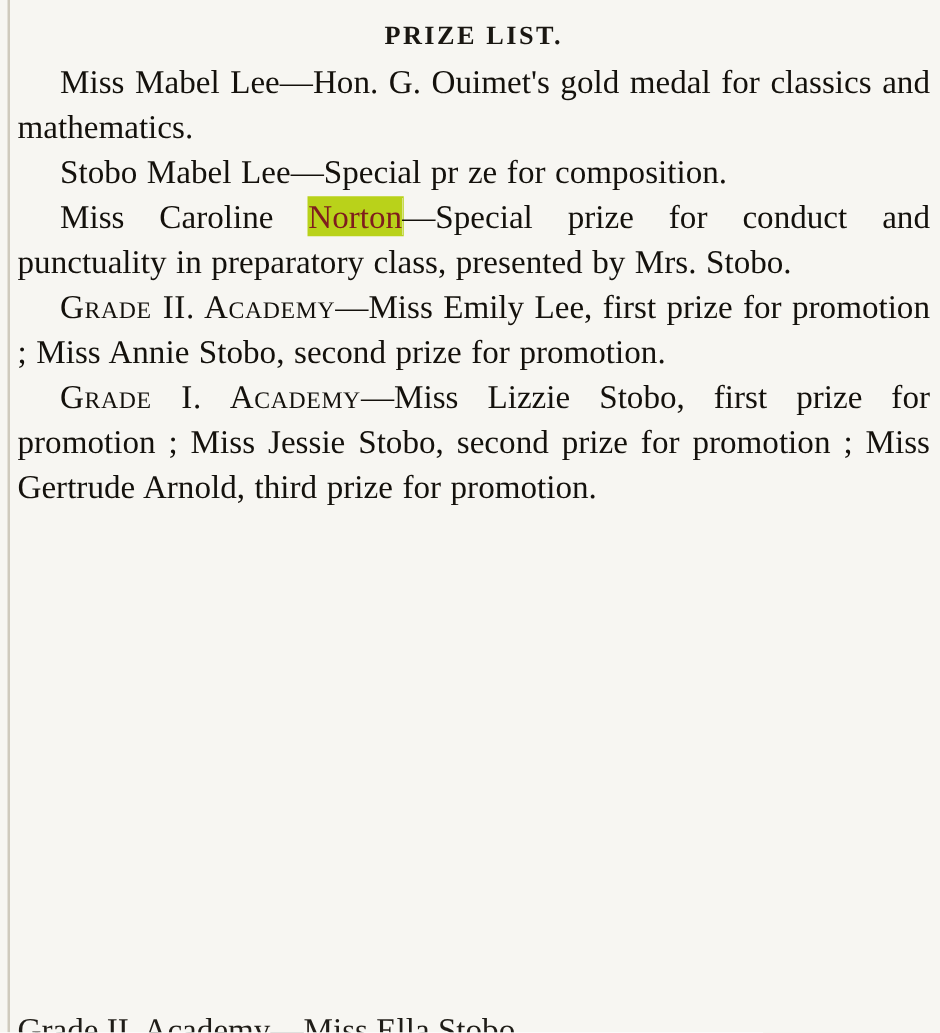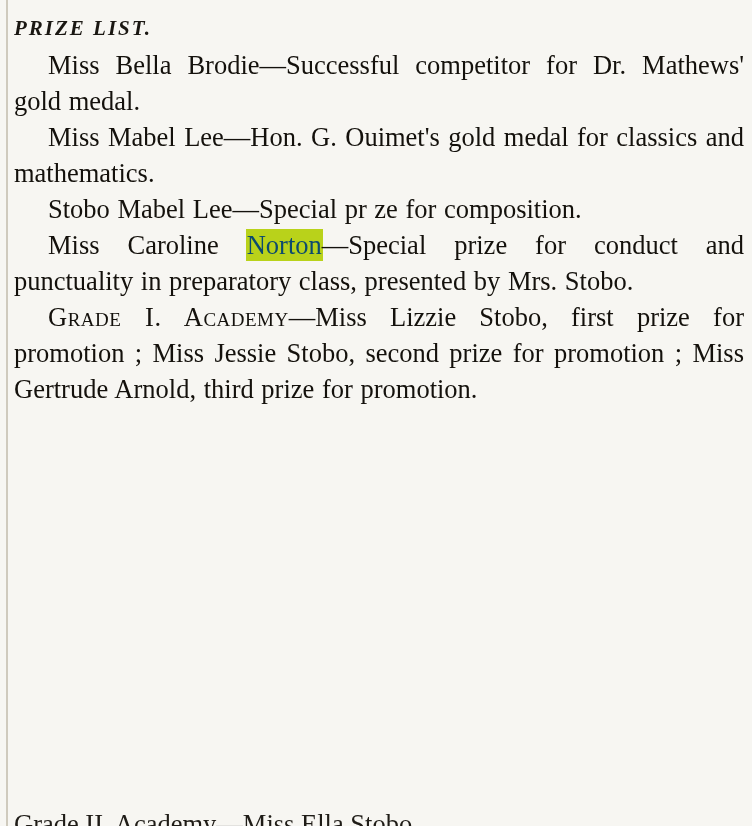--- a/index.html
+++ b/index.html
@@ -27,49 +27,48 @@
   }
   .article {
     position: absolute;
     left: 0;
     top: 0;
     width: 752px;
     padding: 10px 8px 0 14px;
     box-sizing: border-box;
   }
   .headline {
-    text-align: left;
+    text-align: center;
     font-size: 21px;
     letter-spacing: 2px;
     font-weight: 700;
     margin: 6px 0 6px 0;
     font-variant: small-caps;
     text-transform: uppercase;
     color: #1a1712;
-    font-style: italic;
   }
   .para {
     font-size: 26.5px;
     line-height: 36px;
     text-align: justify;
     text-justify: inter-word;
     margin: 0;
     text-indent: 34px;
     word-spacing: 1px;
     color: #14110c;
   }
   .para + .para { margin-top: 0; }
   .smallcaps {
     font-variant: small-caps;
     letter-spacing: 0.5px;
   }
   .hl {
     background: #b9d21a;
     box-shadow: 0 0 0 1px #b9d21a;
-    color: #0c4a6e;
+    color: #7f1d1d;
   }
   .cut-line {
     position: absolute;
     left: 0;
     bottom: -2px;
     width: 752px;
     height: 22px;
     overflow: hidden;
     font-size: 26.5px;
     line-height: 36px;
@@ -86,30 +85,30 @@
 <body>
 
 <div class="page">
 
   <div class="col-rule"></div>
 
   <div class="article">
 
     <div class="headline">PRIZE LIST.</div>
 
-    <p class="para">Miss Bella Brodie—Successful competitor for Dr. Mathews' gold medal.</p>
 
     <p class="para">Miss Mabel Lee—Hon. G. Ouimet's gold medal for classics and mathematics.</p>
 
 
 
     <p class="para">Stobo Mabel Lee—Special pr ze for composition.</p>
 
     <p class="para"><span>Miss Caroline </span><span class="hl">Norton</span><span>—Special prize for conduct and punctuality in preparatory class, presented by Mrs. Stobo.</span></p>
 
+    <p class="para"><span class="smallcaps">Grade II. Academy</span><span>—Miss Emily Lee, first prize for promotion ; Miss Annie Stobo, second prize for promotion.</span></p>
 
     <p class="para"><span class="smallcaps">Grade I. Academy</span><span>—Miss Lizzie Stobo, first prize for promotion ; Miss Jessie Stobo, second prize for promotion ; Miss Gertrude Arnold, third prize for promotion.</span></p>
 
   </div>
 
   <div class="cut-line blur">Grade II. Academy—Miss Ella Stobo,</div>
 
 </div>
 
 </body></html>

